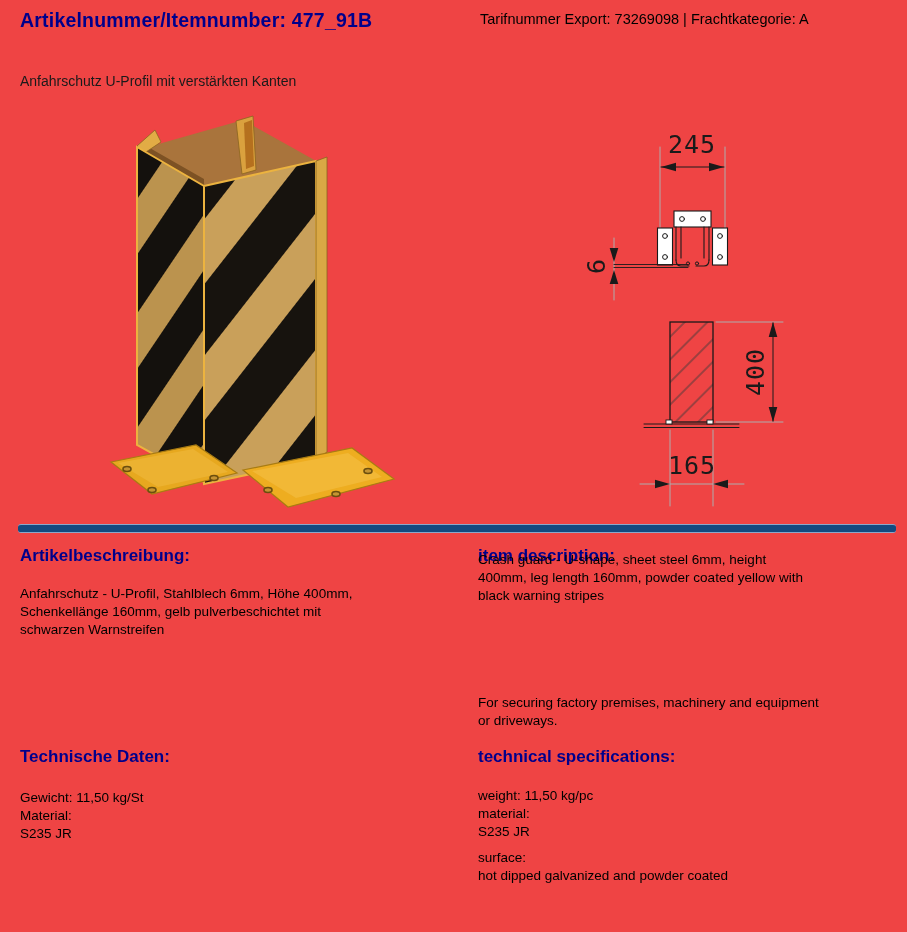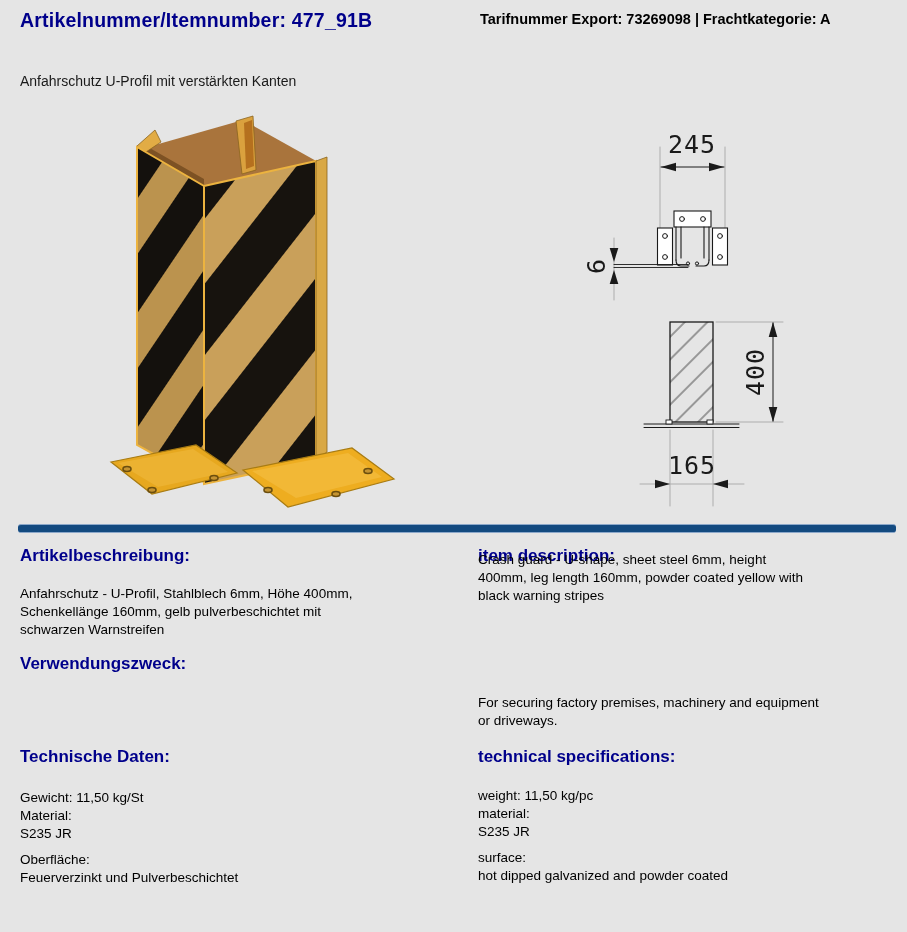--- a/index.html
+++ b/index.html
@@ -1,22 +1,22 @@
 <!DOCTYPE html>
 <html><head>
 <meta charset="utf-8">
 <style>
   html,body{margin:0;padding:0;background:#ffffff;}
   #page{
-    position:relative;width:907px;height:932px;background:#e5e5e5;overflow:hidden;
+    position:relative;width:907px;height:932px;background:#ef4444;overflow:hidden;
     font-family:"Liberation Sans", sans-serif;color:#111111;
   }
   .abs{position:absolute;}
   .title{font-size:19.5px;font-weight:bold;color:#00008B;letter-spacing:.2px;}
-  .tariff{font-size:14.5px;font-weight:bold;color:#000000;}
+  .tariff{font-size:14.5px;font-weight:normal;color:#000000;}
   .subtitle{font-size:14px;color:#1a1a1a;}
   .sec-h{font-size:17px;font-weight:bold;color:#00008B;}
   .body-txt{font-size:13.5px;line-height:18px;color:#000000;white-space:pre-line;}
   .divider{
     left:18px;top:524px;width:878px;height:9px;background:#134A80;
     border-top:1.5px solid #8CA8CA;border-bottom:1.5px solid #8CA8CA;
     border-radius:3px;box-sizing:border-box;
   }
   .col-de{left:20px;width:440px;}
   .col-en{left:478px;width:425px;}
@@ -141,27 +141,24 @@
       <text class="dim" x="692" y="474" text-anchor="middle">165</text>
     </g>
   </svg>
 
   <div class="abs divider"></div>
 
   <div class="abs sec-h col-de" style="top:546px;">Artikelbeschreibung:</div>
   <div class="abs body-txt col-de" style="top:585px;">Anfahrschutz - U-Profil, Stahlblech 6mm, Höhe 400mm,
 Schenkellänge 160mm, gelb pulverbeschichtet mit
 schwarzen Warnstreifen</div>
-  <div class="abs sec-h col-de" style="top:654px;">Verwendungszweck:</div>
   <div class="abs sec-h col-de" style="top:747px;">Technische Daten:</div>
   <div class="abs body-txt col-de" style="top:789px;">Gewicht: 11,50 kg/St
 Material:
 S235 JR</div>
-  <div class="abs body-txt col-de" style="top:851px;">Oberfläche:
-Feuerverzinkt und Pulverbeschichtet</div>
 
   <div class="abs sec-h col-en" style="top:546px;">item description:</div>
   <div class="abs body-txt col-en" style="top:551px;">Crash guard - U-shape, sheet steel 6mm, height
 400mm, leg length 160mm, powder coated yellow with
 black warning stripes</div>
   <div class="abs body-txt col-en" style="top:694px;">For securing factory premises, machinery and equipment
 or driveways.</div>
   <div class="abs sec-h col-en" style="top:747px;">technical specifications:</div>
   <div class="abs body-txt col-en" style="top:787px;">weight: 11,50 kg/pc
 material:

